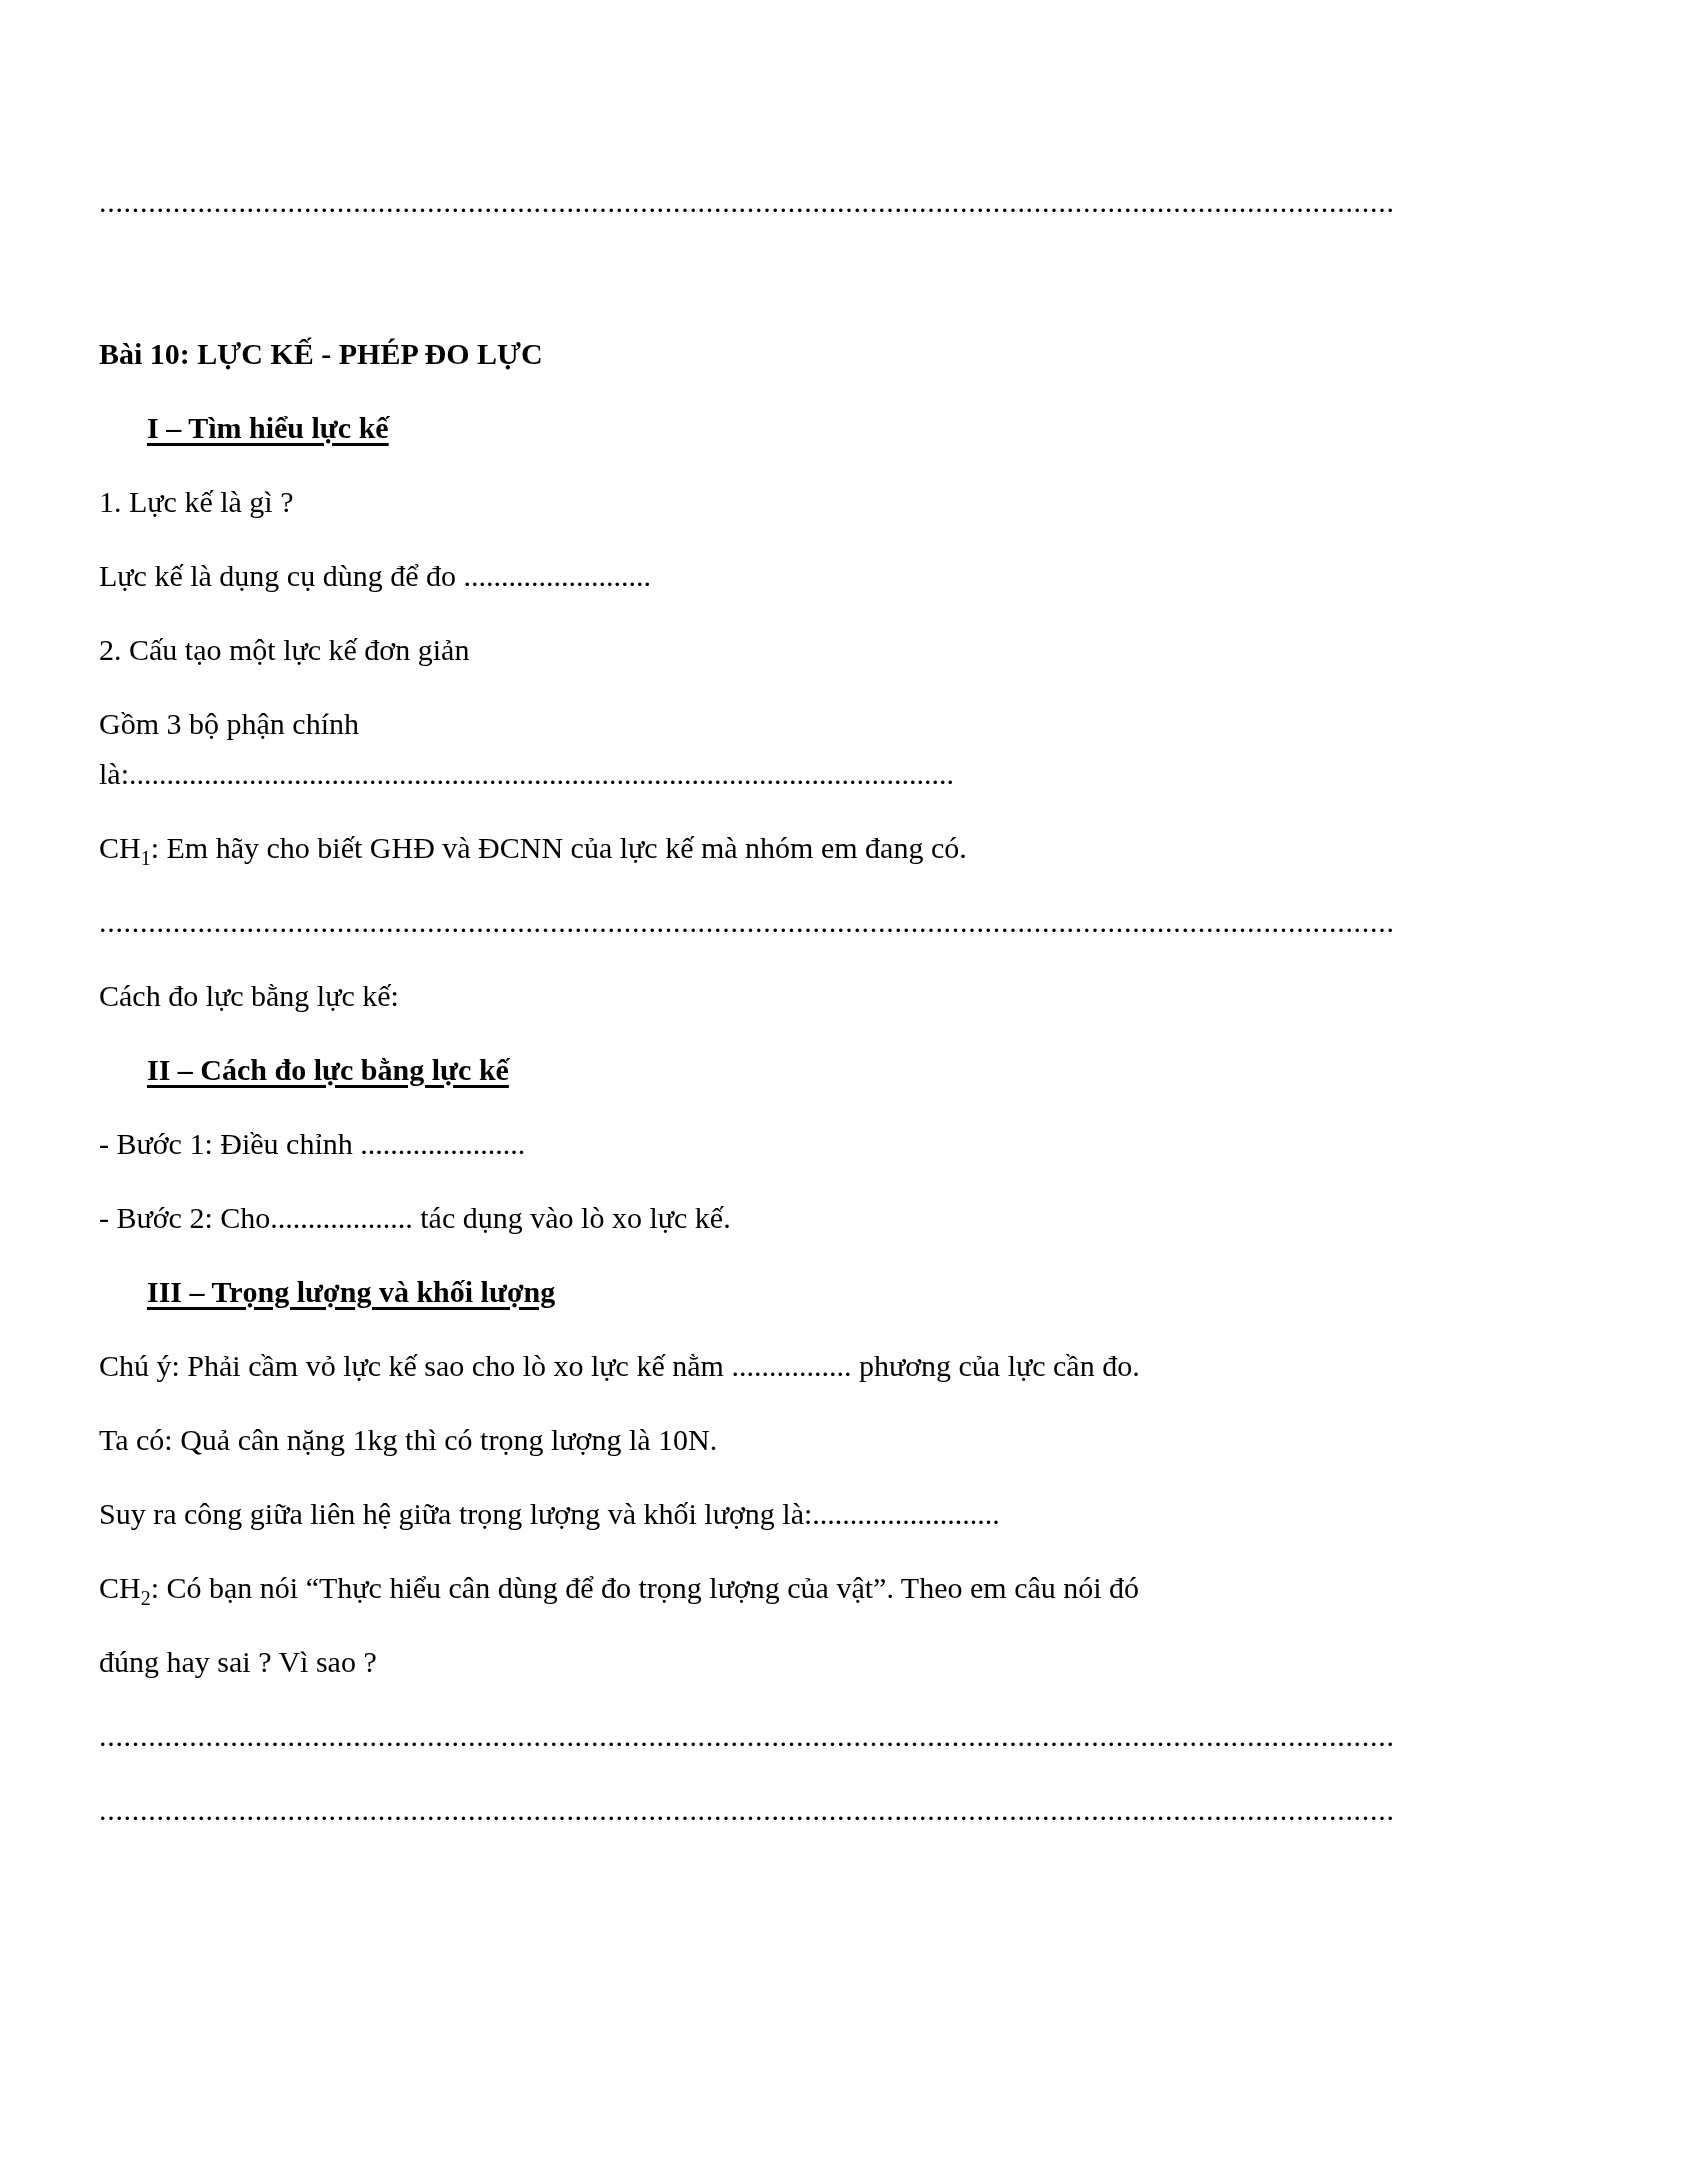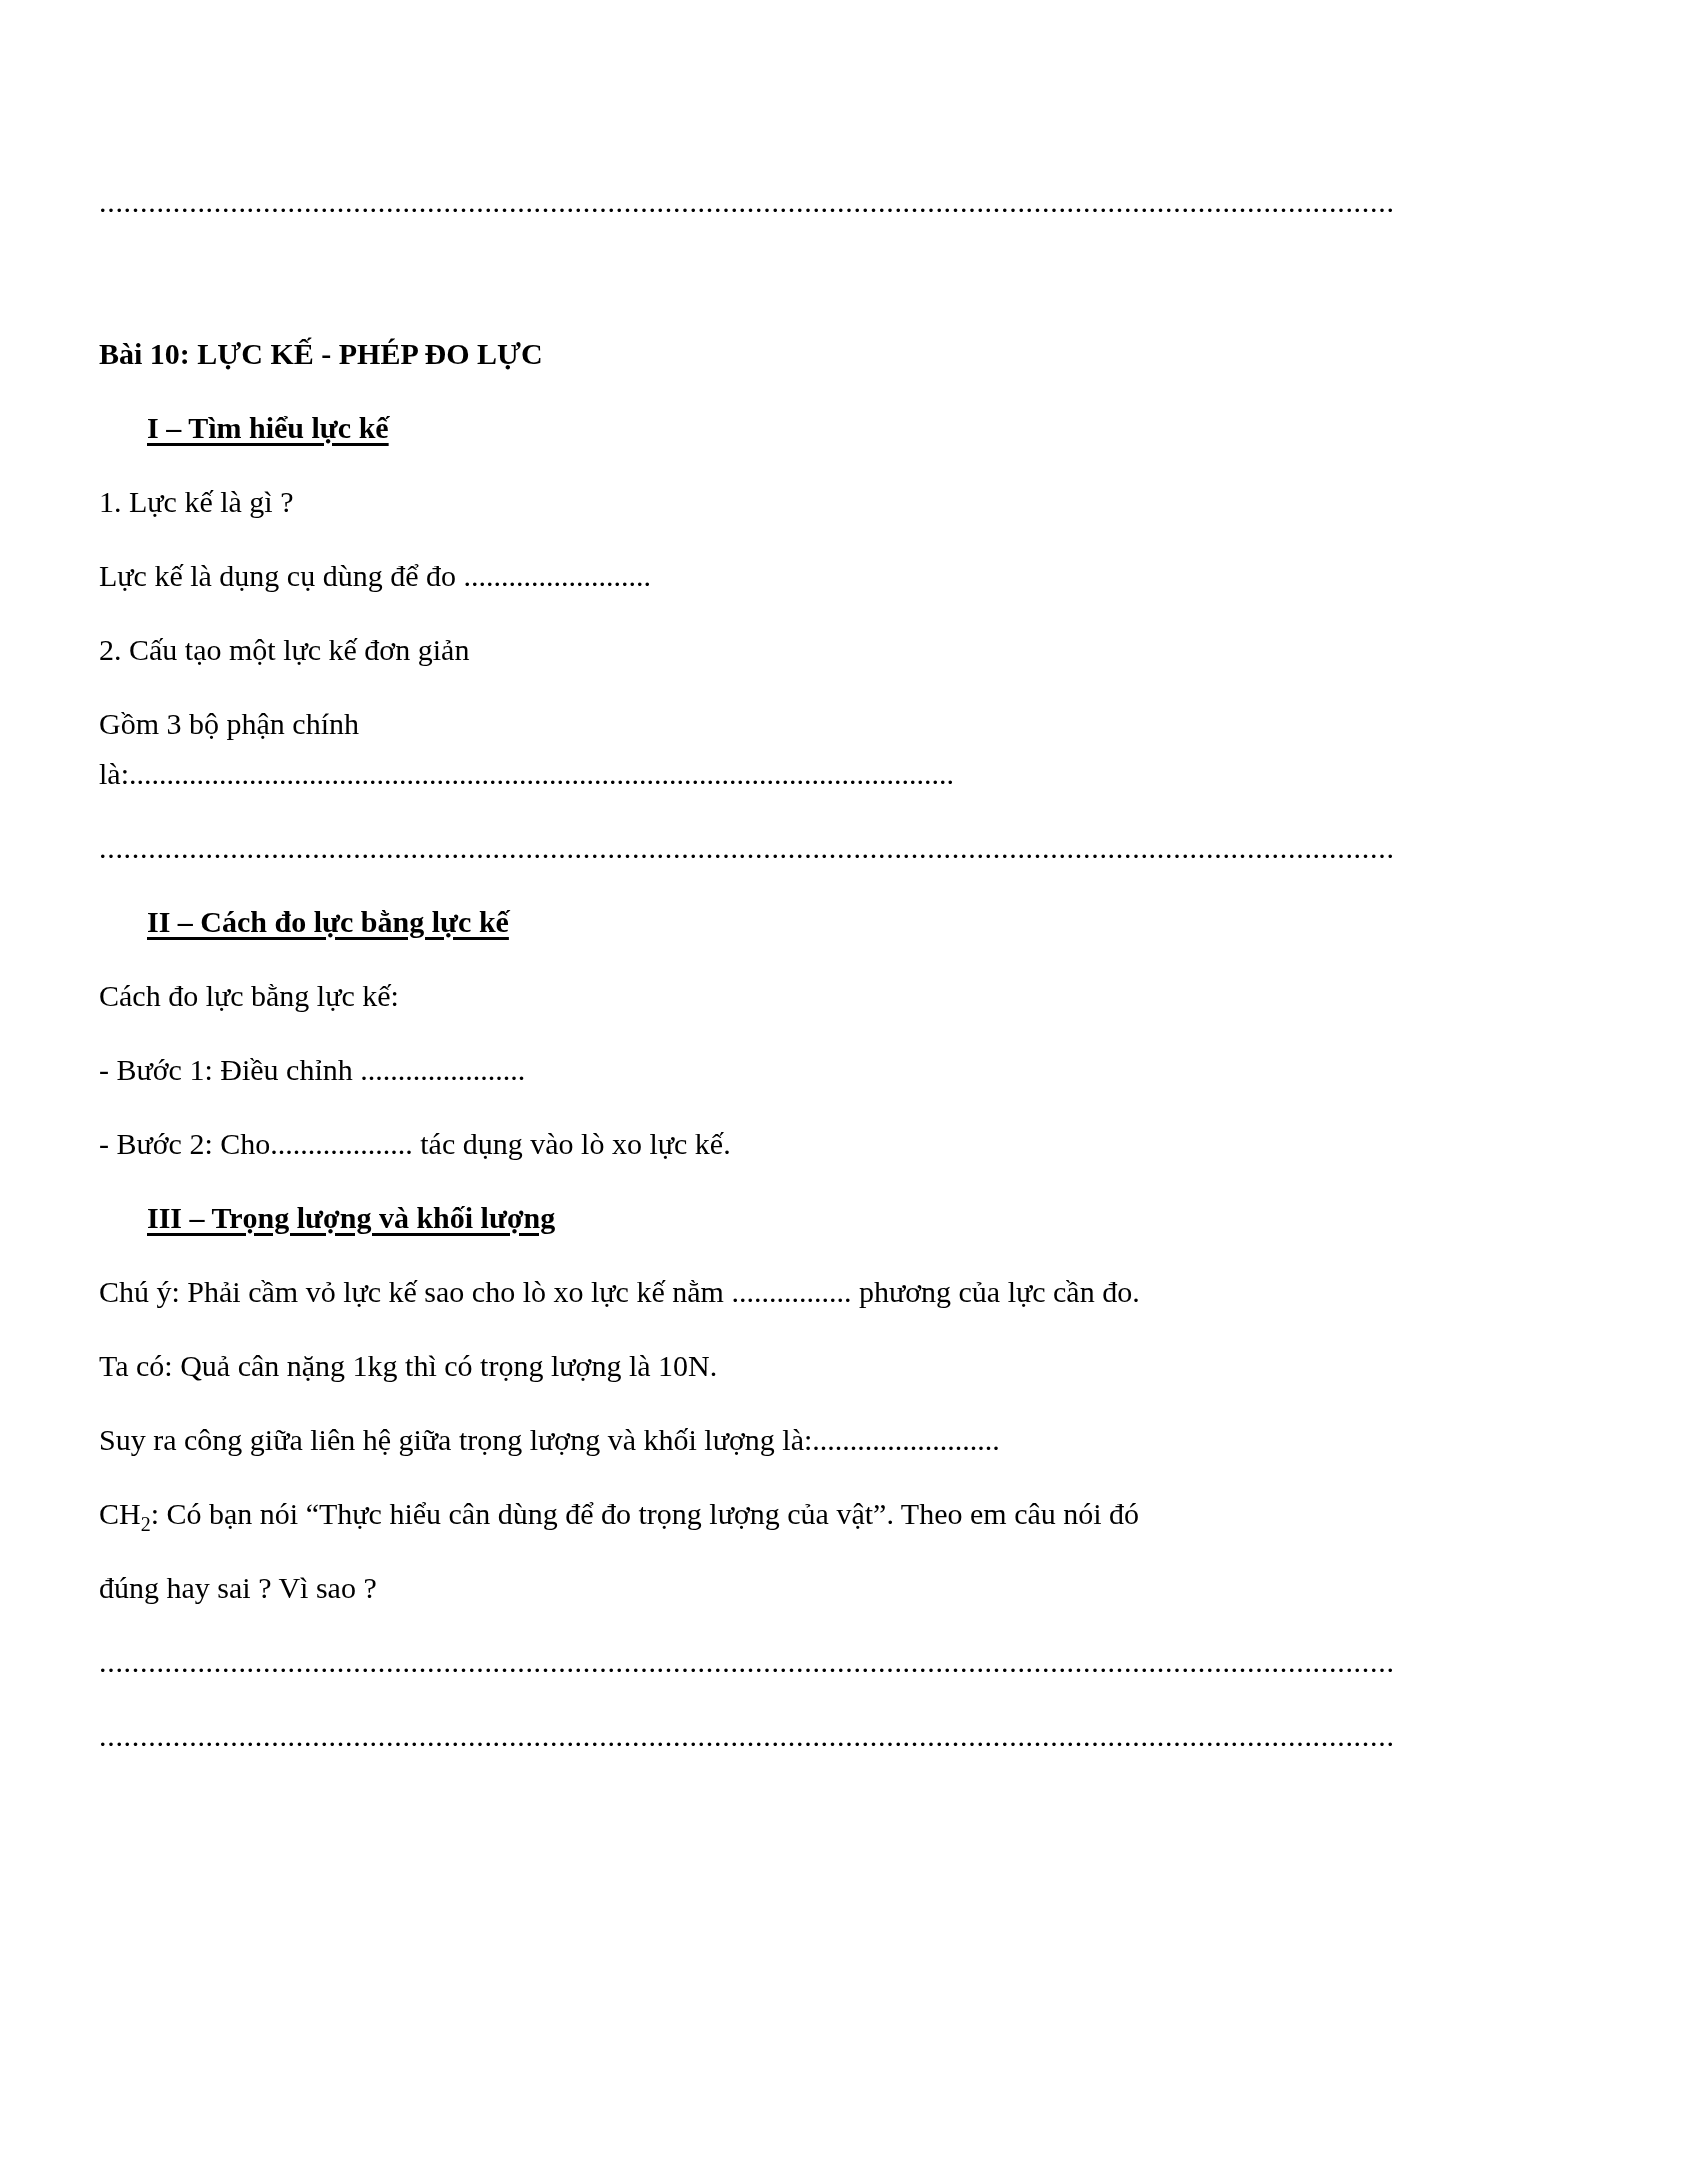--- a/index.html
+++ b/index.html
@@ -63,23 +63,24 @@
 <div class="page">
   <div class="doc-body" id="doc">
       <div class="line dots gap-xl">...........................................................................................................................................................................................................................</div>
       <div class="line title">Bài 10: LỰC KẾ - PHÉP ĐO LỰC</div>
       <div class="line heading"><span class="heading-text">I – Tìm hiểu lực kế</span></div>
       <div class="line text">1. Lực kế là gì ?</div>
       <div class="line text">Lực kế là dụng cụ dùng để đo .........................</div>
       <div class="line text">2. Cấu tạo một lực kế đơn giản</div>
       <div class="line text gap-tight">Gồm 3 bộ phận chính</div>
       <div class="line text">là:..............................................................................................................</div>
+      <div class="line sub"><span>CH</span><sub>1</sub><span>: Em hãy cho biết GHĐ và ĐCNN của lực kế mà nhóm em đang có.</span></div>
       <div class="line dots">...........................................................................................................................................................................................................................</div>
+      <div class="line text">Cách đo lực bằng lực kế:</div>
       <div class="line heading"><span class="heading-text">II – Cách đo lực bằng lực kế</span></div>
-      <div class="line text">Cách đo lực bằng lực kế:</div>
       <div class="line text">- Bước 1: Điều chỉnh ......................</div>
       <div class="line text">- Bước 2: Cho................... tác dụng vào lò xo lực kế.</div>
       <div class="line heading"><span class="heading-text">III – Trọng lượng và khối lượng</span></div>
       <div class="line text">Chú ý: Phải cầm vỏ lực kế sao cho lò xo lực kế nằm ................ phương của lực cần đo.</div>
       <div class="line text">Ta có: Quả cân nặng 1kg thì có trọng lượng là 10N.</div>
       <div class="line text">Suy ra công giữa liên hệ giữa trọng lượng và khối lượng là:.........................</div>
       <div class="line sub"><span>CH</span><sub>2</sub><span>: Có bạn nói “Thực hiểu cân dùng để đo trọng lượng của vật”. Theo em câu nói đó</span></div>
       <div class="line text">đúng hay sai ? Vì sao ?</div>
       <div class="line dots">...........................................................................................................................................................................................................................</div>
       <div class="line dots">...........................................................................................................................................................................................................................</div>

